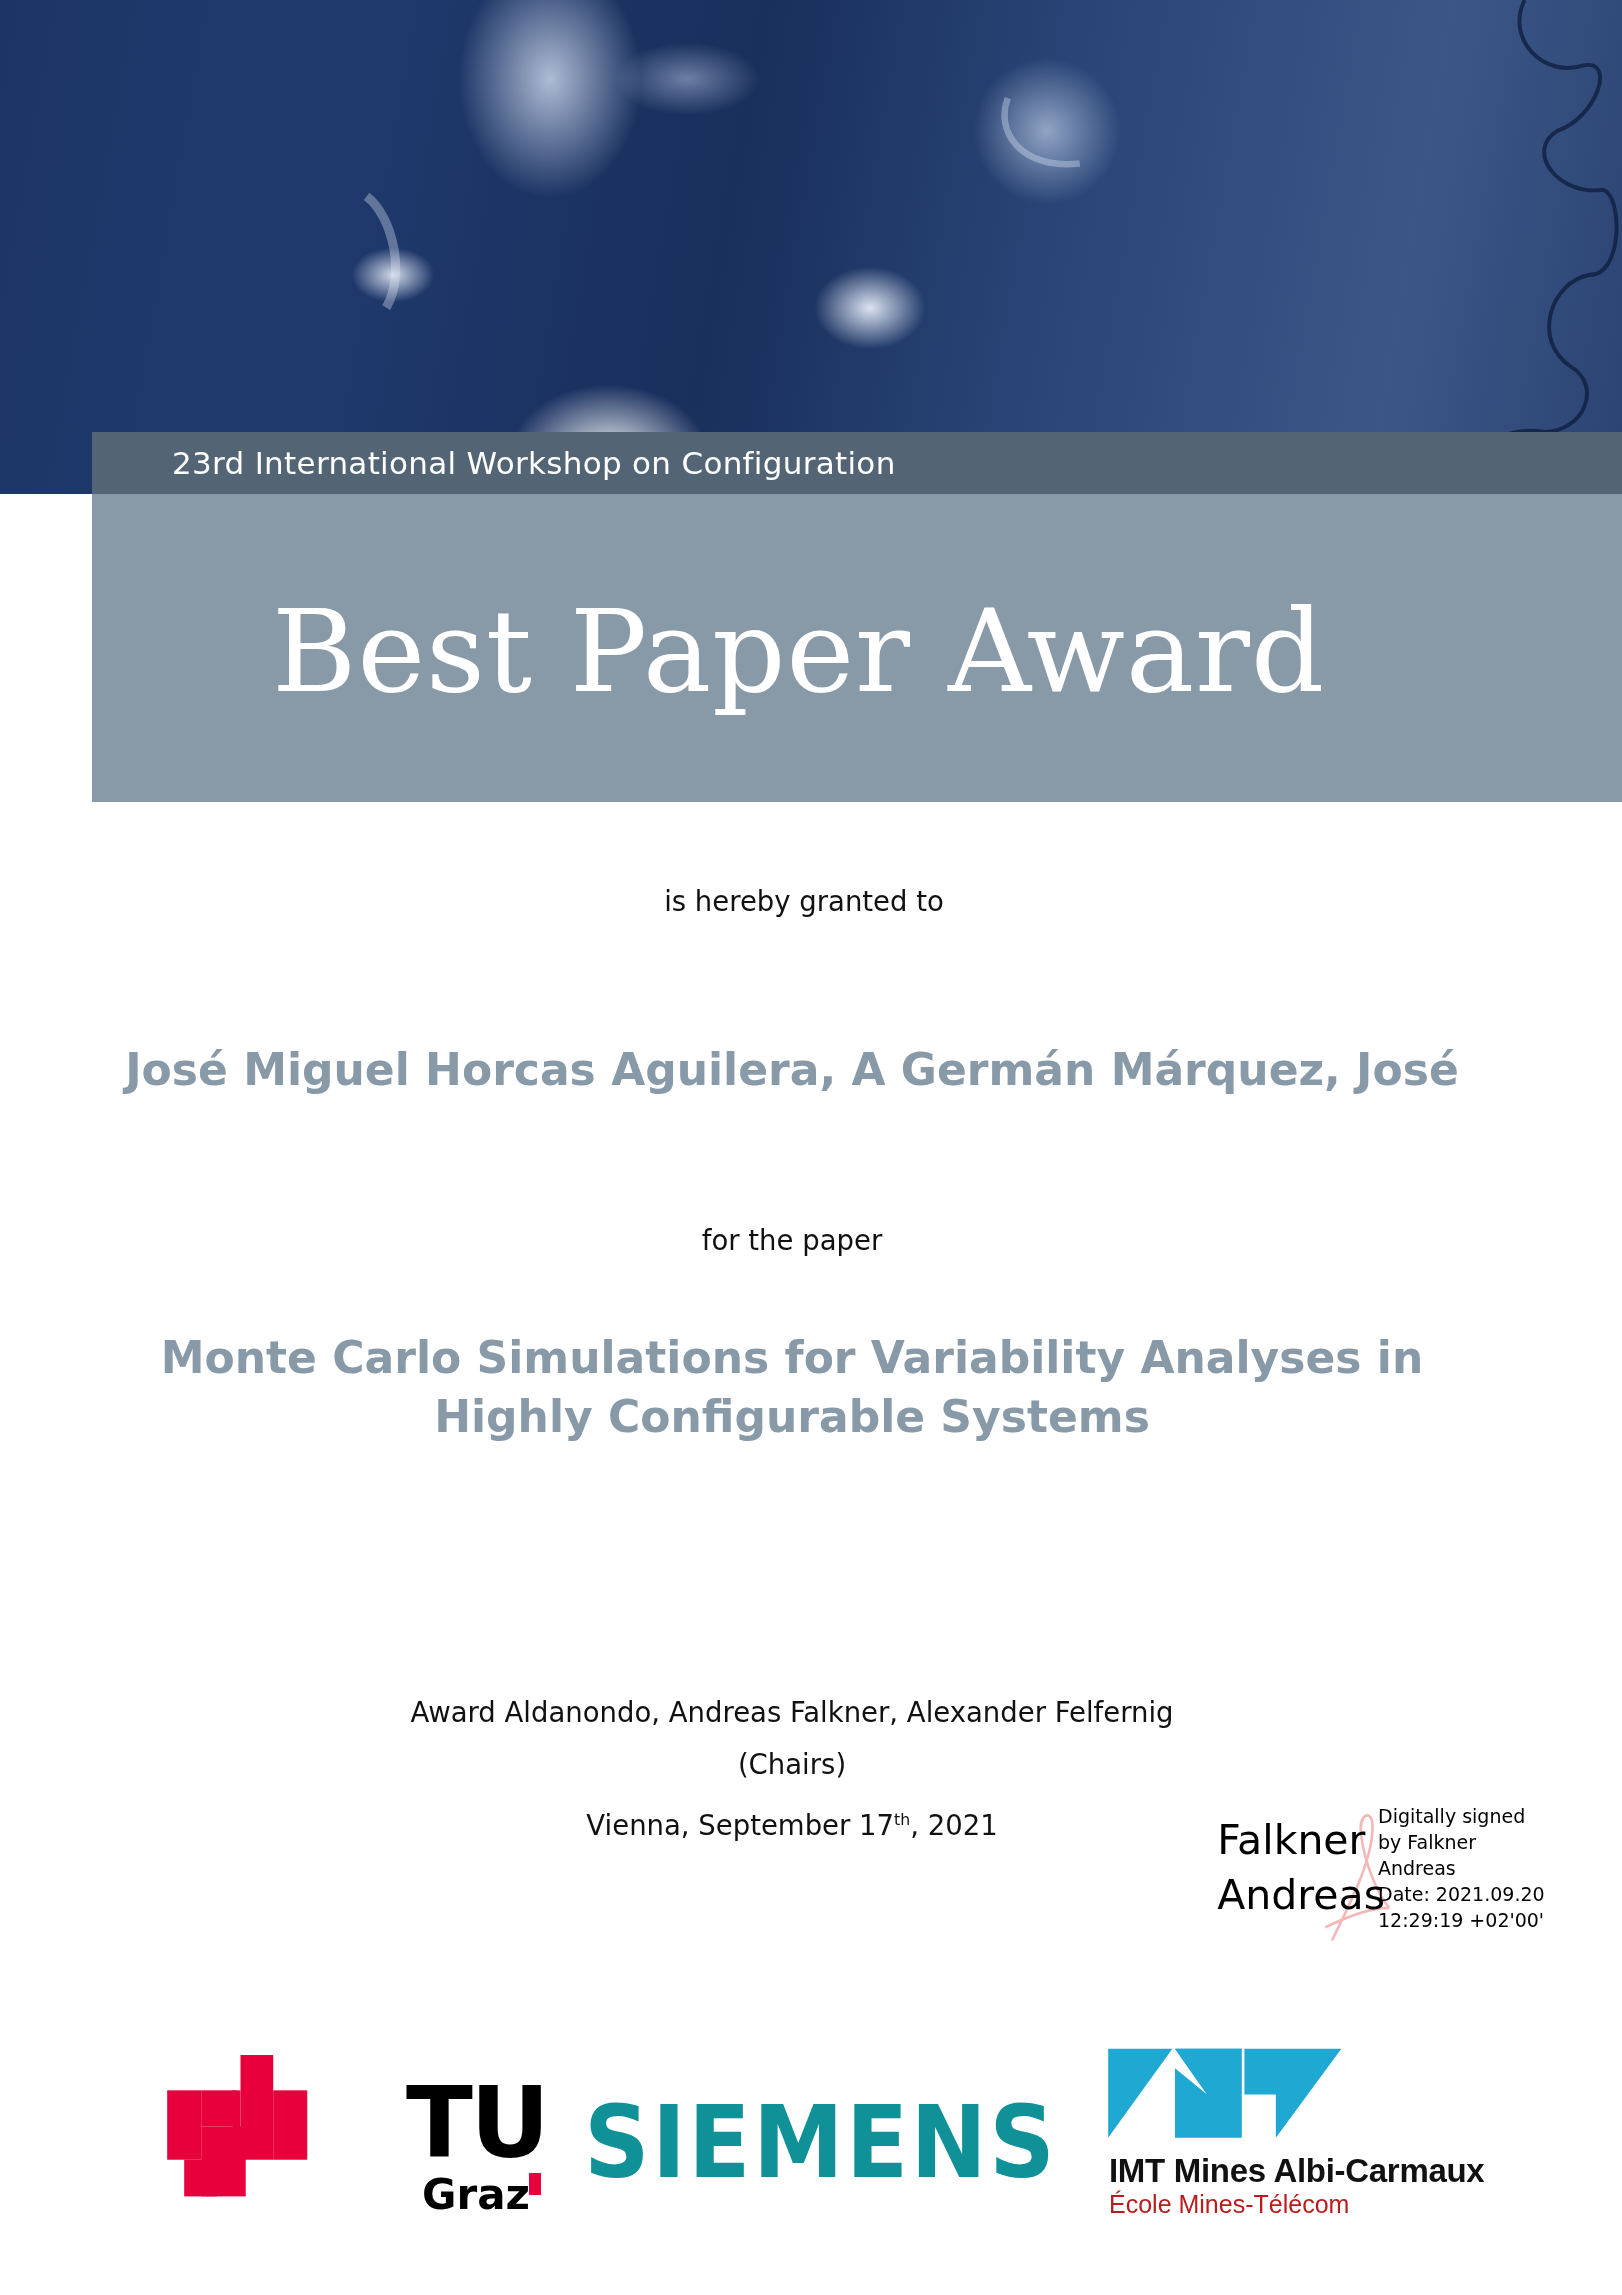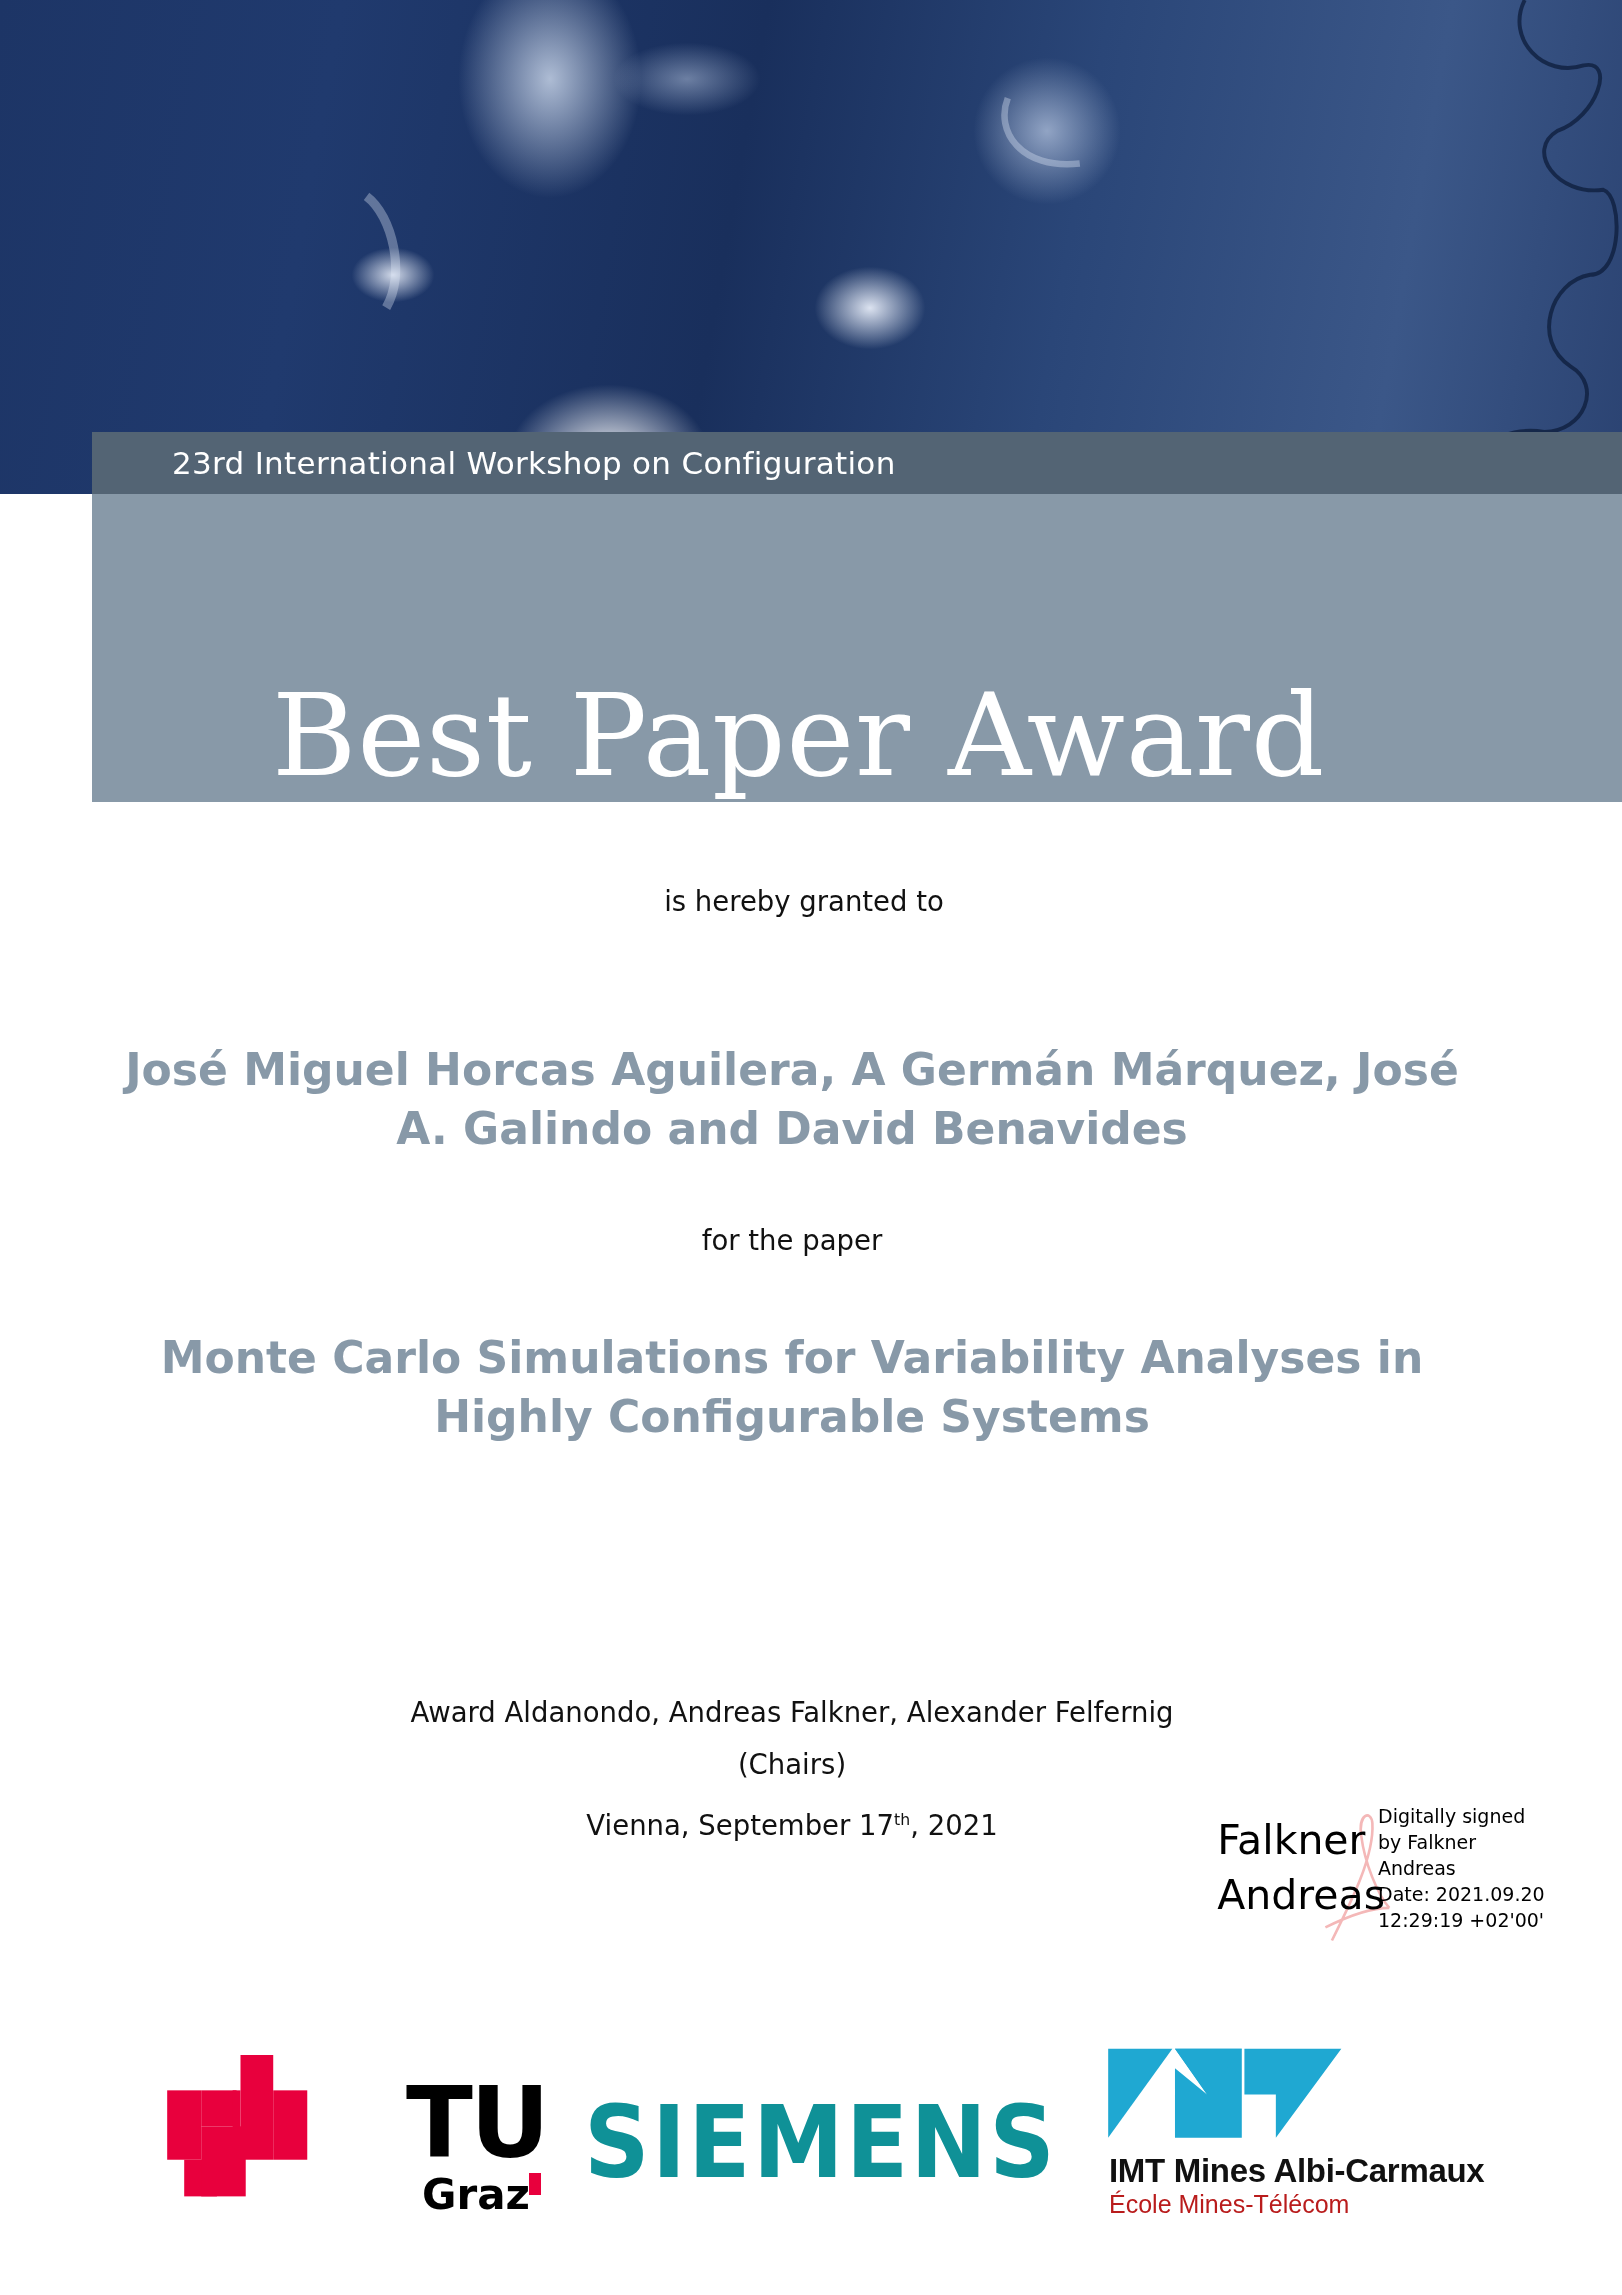--- a/index.html
+++ b/index.html
@@ -22,21 +22,21 @@
     .workshop-strip {
       position: absolute; left: 92px; top: 432px; width: 1531px; height: 62px;
       background: #536474; display: flex; align-items: center; padding-left: 17px;
     }
     .workshop-title {
       margin-left: 63px; color: #ffffff; font-family: "DejaVu Sans", sans-serif;
       font-size: 31px; letter-spacing: 0.3px;
     }
     .award-band {
       position: absolute; left: 92px; top: 494px; width: 1531px; height: 308px;
-      background: #8899a8; display: flex; align-items: flex-end; justify-content: center;
+      background: #8899a8; display: flex; align-items: center; justify-content: center;
     }
     .award-title {
       color: #ffffff; font-family: "DejaVu Serif", serif; font-size: 115px;
       letter-spacing: 0.7px; margin-top: 6.5px; margin-left: -118px;
     }
     .center-text {
       position: absolute; left: 0; width: 1584px; text-align: center;
     }
     .small { font-size: 27.5px; color: #111; font-family: "DejaVu Sans", sans-serif; }
     .grey-big {
@@ -101,21 +101,20 @@
 </div>
 
 <div class="award-band">
   <span class="award-title">Best Paper Award</span>
 </div>
 
 <div class="center-text small" style="top:885px;padding-left:12px;">is hereby granted to</div>
 
 <div class="center-text grey-big" style="top:1040px;">
   <div>José Miguel Horcas Aguilera, A Germán Márquez, José</div>
-  <div>A. Galindo and David Benavides</div>
 </div>
 
 <div class="center-text small" style="top:1224px;">for the paper</div>
 
 <div class="center-text grey-big" style="top:1328px;">
   <div>Monte Carlo Simulations for Variability Analyses in</div>
   <div>Highly Configurable Systems</div>
 </div>
 
 <div class="center-text small" style="top:1696px;">Award Aldanondo, Andreas Falkner, Alexander Felfernig</div>

